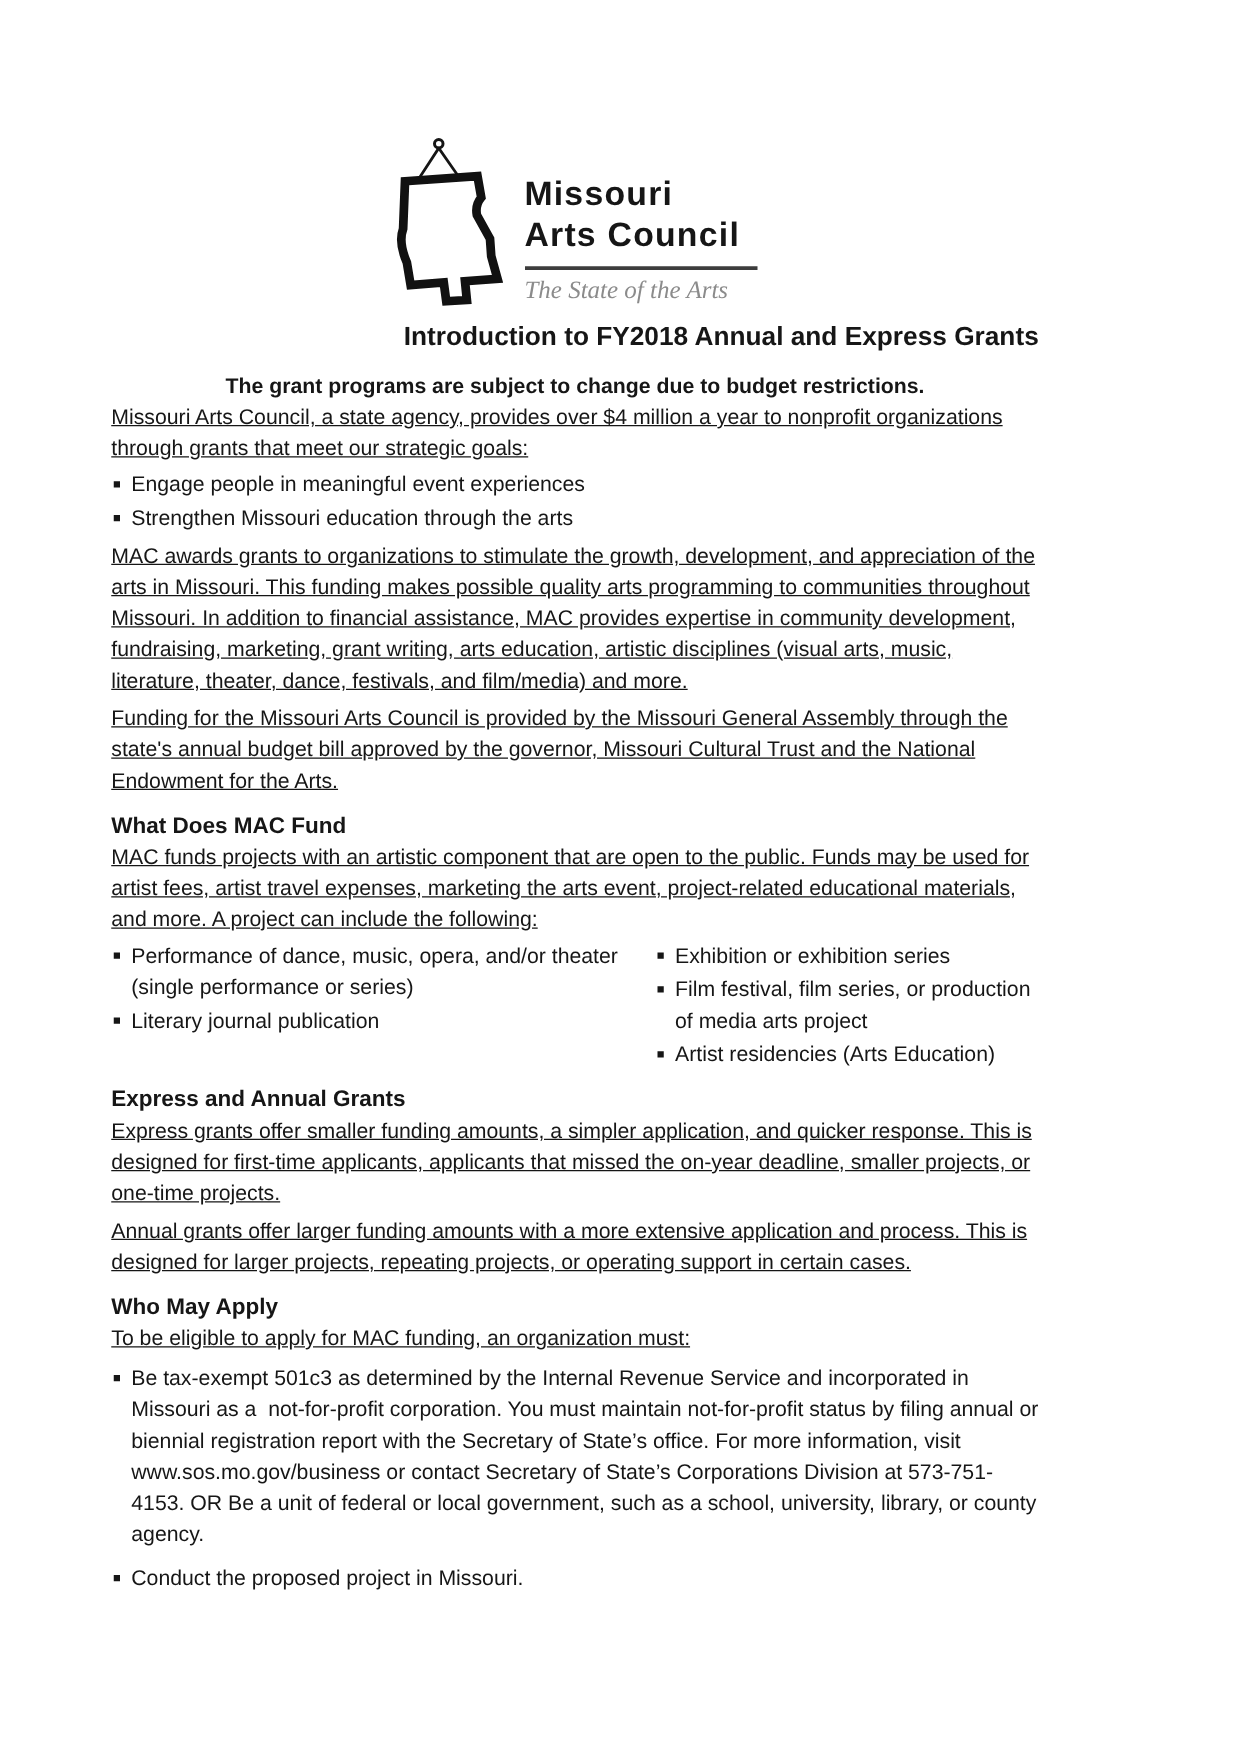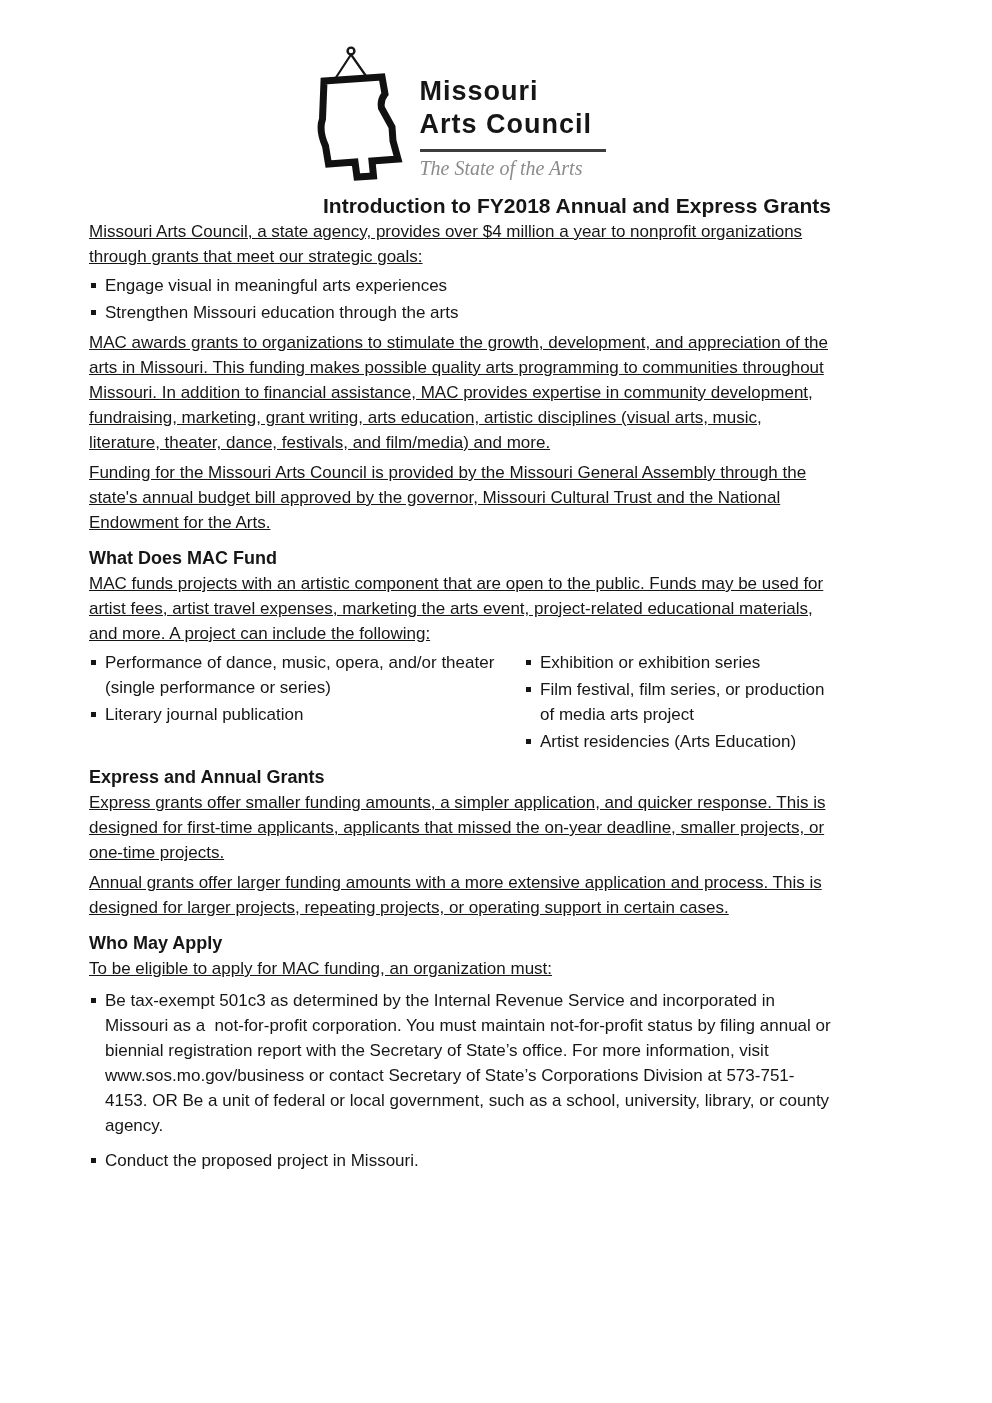--- a/index.html
+++ b/index.html
@@ -7,21 +7,21 @@
   body {
     width: 992px; height: 1403px;
     overflow: hidden;
     font-family: "Liberation Sans", "DejaVu Sans", sans-serif;
     font-size: 17px; line-height: 25px;
     color: #161616;
     -webkit-font-smoothing: antialiased;
   }
   .page {
     width: 920px; height: 1403px;
-    padding: 42px 89px 0 89px;
+    padding: 106px 89px 0 89px;
     background: #ffffff;
   }
 
   
   .logo-row {
     display: flex; justify-content: center; align-items: flex-start;
     height: 140px; margin-bottom: 0;
   }
   .logo-mark { width: 92px; height: 140px; flex: 0 0 auto; }
   .logo-text { margin-left: 13px; margin-top: 33px; }
@@ -92,25 +92,26 @@
     </svg>
     <div class="logo-text">
       <div class="logo-name">Missouri</div>
       <div class="logo-name">Arts Council</div>
       <div class="logo-rule"></div>
       <div class="logo-tagline">The State of the Arts</div>
     </div>
   </div>
 
   <h1 class="doc-title">Introduction to FY2018 Annual and Express Grants</h1>
+  <p class="doc-subtitle">The grant programs are subject to change due to budget restrictions.</p>
 
   <section>
     <p class="body-p tight">Missouri Arts Council, a state agency, provides over $4 million a year to nonprofit organizations through grants that meet our strategic goals:</p>
     <ul class="blist">
-      <li>Engage visual in meaningful arts experiences</li>
+      <li>Engage people in meaningful event experiences</li>
       <li>Strengthen Missouri education through the arts</li>
     </ul>
     <p class="body-p">MAC awards grants to organizations to stimulate the growth, development, and appreciation of the arts in Missouri. This funding makes possible quality arts programming to communities throughout Missouri. In addition to financial assistance, MAC provides expertise in community development, fundraising, marketing, grant writing, arts education, artistic disciplines (visual arts, music, literature, theater, dance, festivals, and film/media) and more.</p>
     <p class="body-p">Funding for the Missouri Arts Council is provided by the Missouri General Assembly through the state's annual budget bill approved by the governor, Missouri Cultural Trust and the National Endowment for the Arts.</p>
   </section>
 
   <section>
     <h2 class="sec-heading">What Does MAC Fund</h2>
     <p class="body-p tight">MAC funds projects with an artistic component that are open to the public. Funds may be used for artist fees, artist travel expenses, marketing the arts event, project-related educational materials, and more. A project can include the following:</p>
     <div class="two-col">

